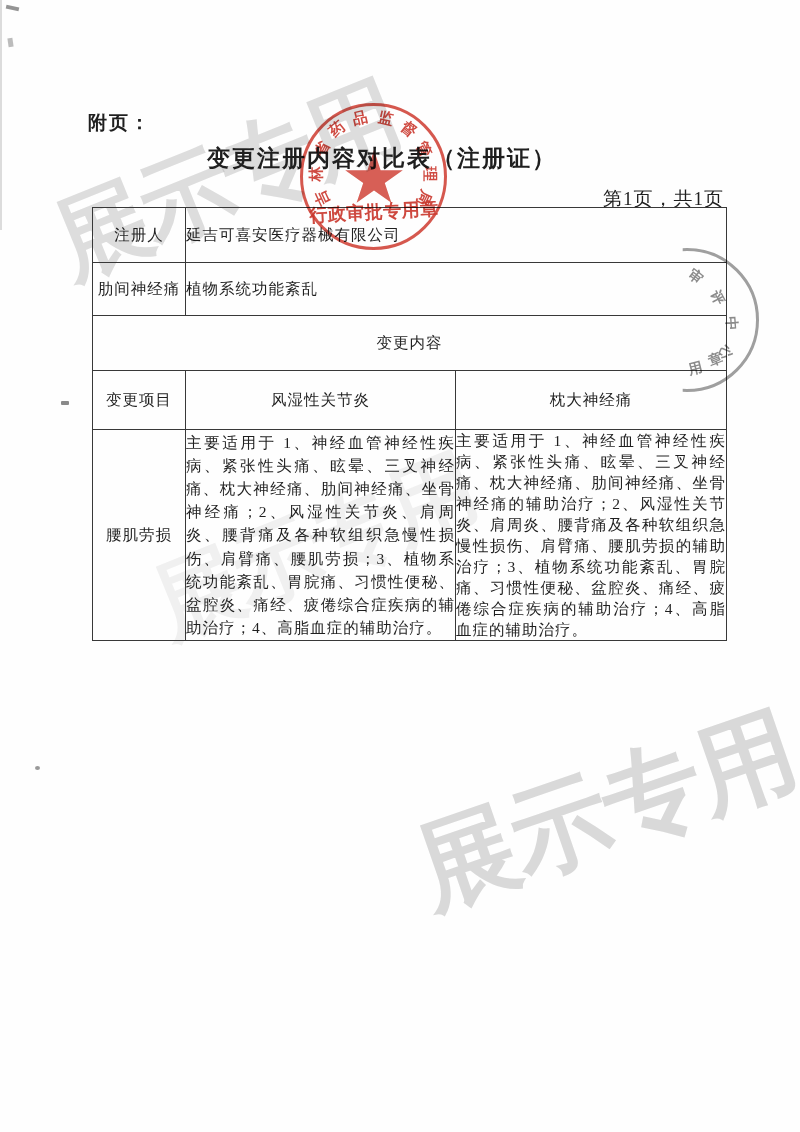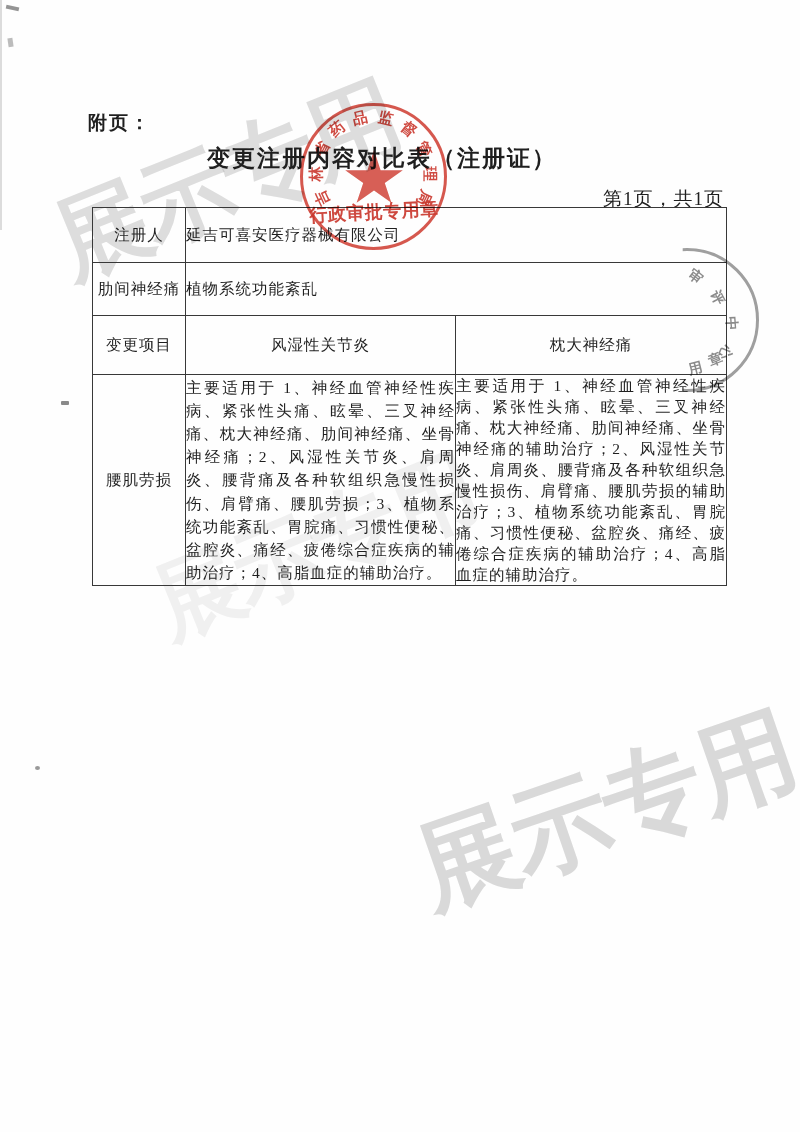--- a/index.html
+++ b/index.html
@@ -103,20 +103,23 @@
     </colgroup>
   <tbody>
       <tr style="height:55px">
     <td class="lab">注册人</td>
     <td class="val" colspan="2">延吉可喜安医疗器械有限公司</td>
   </tr>
   <tr style="height:53px">
     <td class="lab">肋间神经痛</td>
     <td class="val" colspan="2">植物系统功能紊乱</td>
   </tr>
+  <tr style="height:55px">
+    <td class="hdr" colspan="3">变更内容</td>
+  </tr>
   <tr style="height:59px">
     <td class="lab">变更项目</td>
     <td class="hdr">风湿性关节炎</td>
     <td class="hdr">枕大神经痛</td>
   </tr>
   <tr style="height:211px">
     <td class="lab">腰肌劳损</td>
     <td class="body-cell cell-before">主要适用于 1、神经血管神经性疾病、紧张性头痛、眩晕、三叉神经痛、枕大神经痛、肋间神经痛、坐骨神经痛；2、风湿性关节炎、肩周炎、腰背痛及各种软组织急慢性损伤、肩臂痛、腰肌劳损；3、植物系统功能紊乱、胃脘痛、习惯性便秘、盆腔炎、痛经、疲倦综合症疾病的辅助治疗；4、高脂血症的辅助治疗。</td>
     <td class="body-cell cell-after">主要适用于 1、神经血管神经性疾病、紧张性头痛、眩晕、三叉神经痛、枕大神经痛、肋间神经痛、坐骨神经痛的辅助治疗；2、风湿性关节炎、肩周炎、腰背痛及各种软组织急慢性损伤、肩臂痛、腰肌劳损的辅助治疗；3、植物系统功能紊乱、胃脘痛、习惯性便秘、盆腔炎、痛经、疲倦综合症疾病的辅助治疗；4、高脂血症的辅助治疗。</td>
   </tr>

